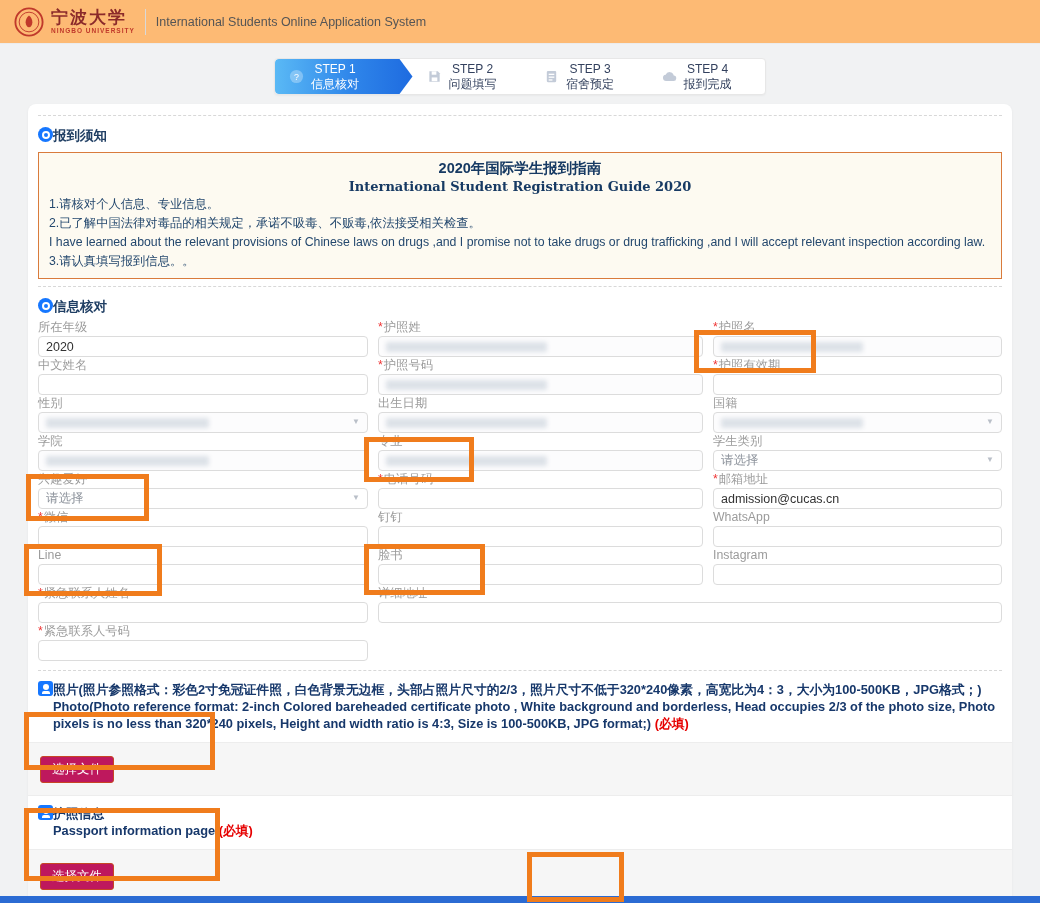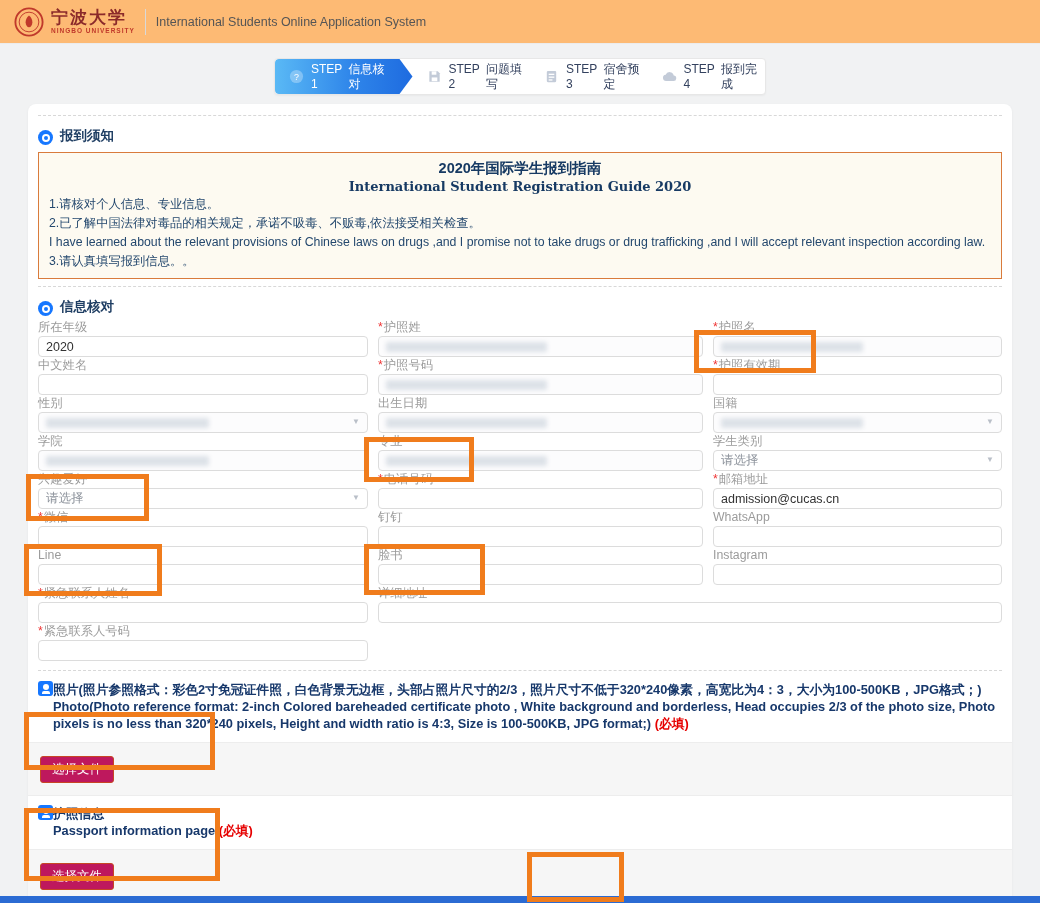--- a/index.html
+++ b/index.html
@@ -19,31 +19,31 @@
   .logo-en { color:#c0392b; font-size:6.5px; font-weight:bold; letter-spacing:1px; margin-top:2px; }
   .logo-divider { width:1px; height:26px; background:#d9d9d9; margin:0 10px; }
   .app-title { color:#555; font-size:12.5px; }
 
   
   .steps-bar { display:flex; justify-content:center; padding-top:14px; }
   .steps-box { width:492px; height:37px; background:#fff; border:1px solid #e7e7e7;
     border-radius:4px; display:flex; align-items:stretch; overflow:hidden;
     box-shadow:0 1px 2px rgba(0,0,0,.04); }
   .step { flex:1; display:flex; align-items:center; gap:7px; padding-left:14px; color:#33415e; }
-  .step .step-text { display:flex; flex-direction:row; line-height:1.25; font-size:12px; }
+  .step .step-text { display:flex; flex-direction:column; line-height:1.25; font-size:12px;align-items:center; }
   .step.active { background:linear-gradient(90deg,#5ab9f5 0%,#2f86ea 55%,#1e6be0 100%);
     color:#fff; clip-path:polygon(0 0, calc(100% - 13px) 0, 100% 50%, calc(100% - 13px) 100%, 0 100%);
     border-radius:4px 0 0 4px; padding-right:20px; }
   .step-ico { width:15px; height:15px; display:inline-flex; flex:0 0 15px; }
 
   
   .card { background:#fff; border-radius:8px; margin:9px 28px 0 28px; padding:10px 8px 0 8px;
     min-height:790px; box-shadow:0 1px 3px rgba(0,0,0,.05); }
   .dashed { border:none; border-top:1px dashed #d8d8d8; margin:7px 2px; }
-  .sec-head { display:flex; align-items:flex-end; gap:7px; padding:4px 0 2px 2px; }
+  .sec-head { display:flex; align-items:flex-start; padding:4px 0 2px 2px; }
   .sec-title { color:#1f3e63; font-weight:bold; font-size:13.5px; }
   .sec-ico { width:15px; height:15px; border-radius:50%; background:#1677ff; position:relative; flex:0 0 15px; }
   .sec-ico::after { content:''; position:absolute; inset:3.5px; border:2px solid #fff; border-radius:50%; }
   .doc-ico { width:15px; height:15px; border-radius:3px; background:#1677ff; position:relative; flex:0 0 15px; }
   .doc-ico::after { content:''; position:absolute; left:4.5px; top:3px; width:6px; height:6px;
     border-radius:50%; background:#fff; }
   .doc-ico::before { content:''; position:absolute; left:3.5px; bottom:2.5px; width:8px; height:3px;
     border-radius:2px 2px 0 0; background:#fff; }
 
   

